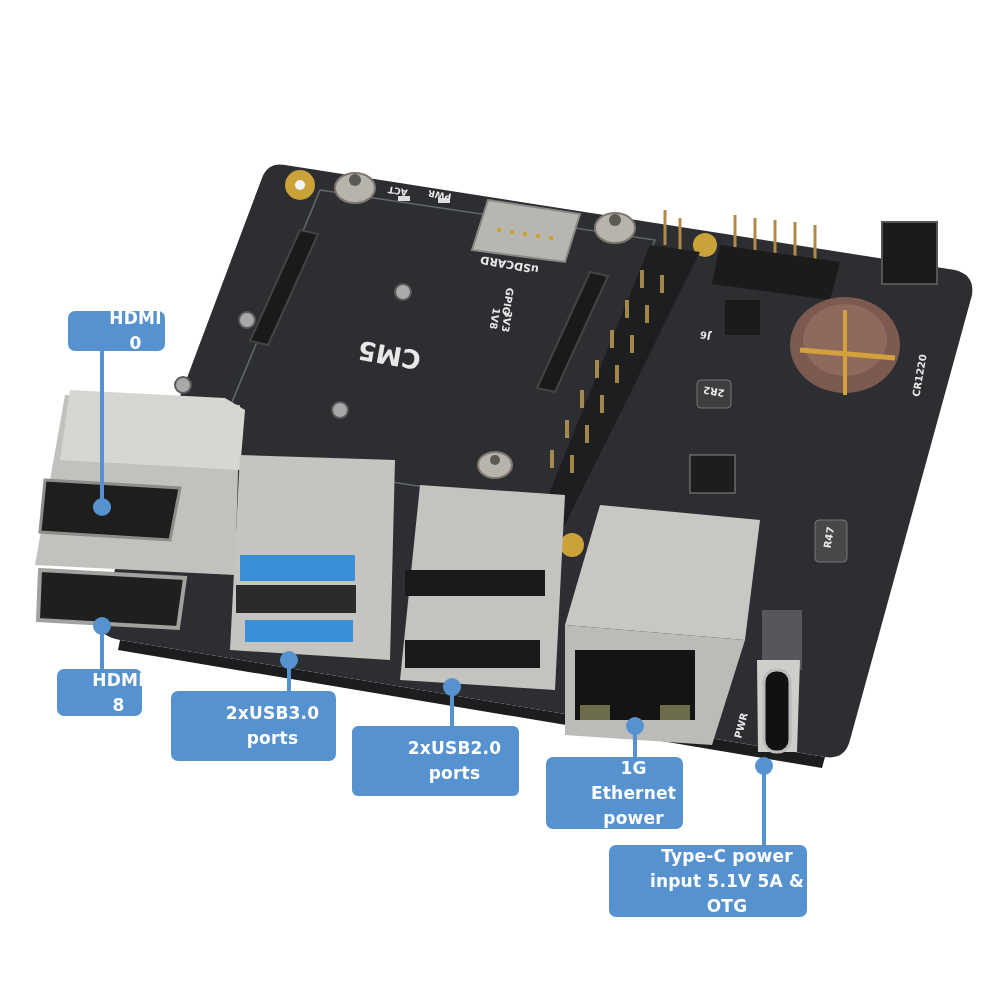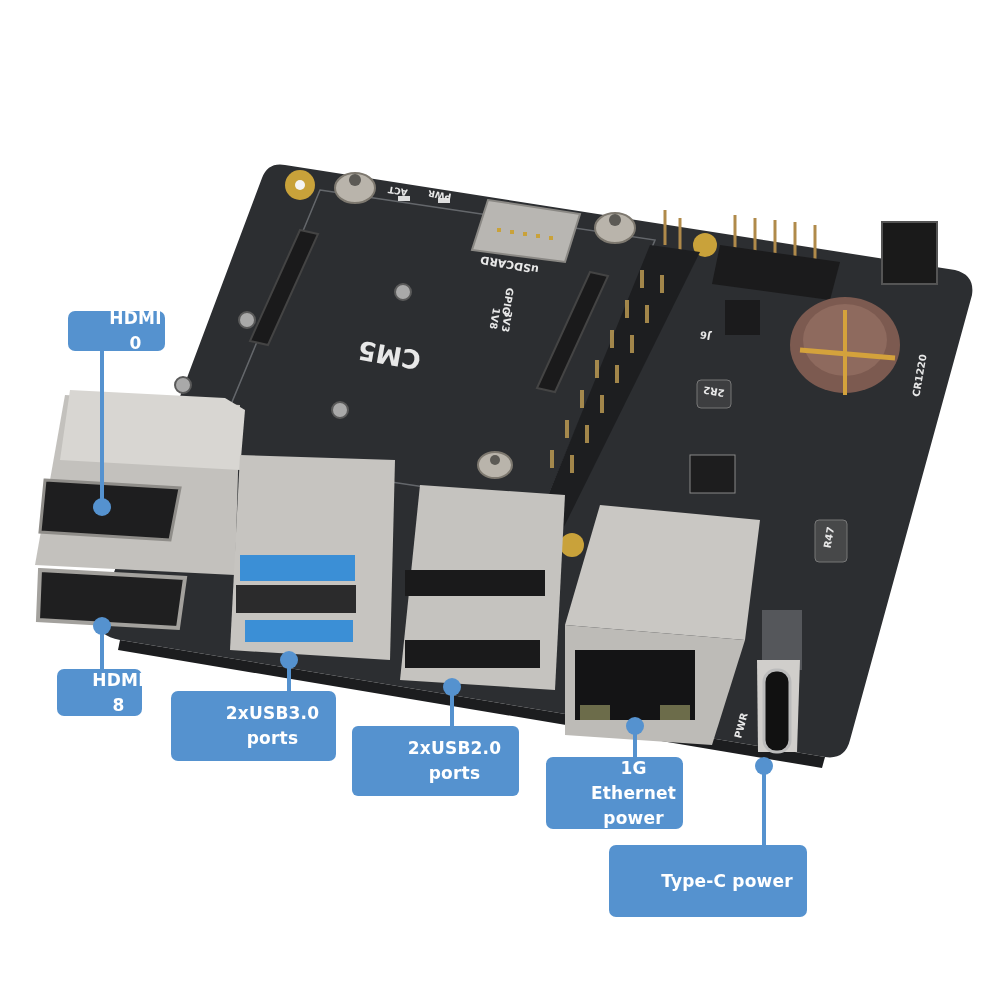--- a/index.html
+++ b/index.html
@@ -169,13 +169,14 @@
 <div class="leader" style="left:633px;top:726px;height:32px;"></div>
 <div class="callout" style="left:546px;top:757px;width:137px;height:72px;">
   <span>1G Ethernet</span>
   <span>power</span>
 </div>
 
 <div class="dot" style="left:755px;top:757px;"></div>
 <div class="leader" style="left:762px;top:766px;height:80px;"></div>
 <div class="callout" style="left:609px;top:845px;width:198px;height:72px;">
   <span>Type-C power</span>
+  <span>input 5.1V 5A &amp; OTG</span>
 </div>
 
 </body></html>

